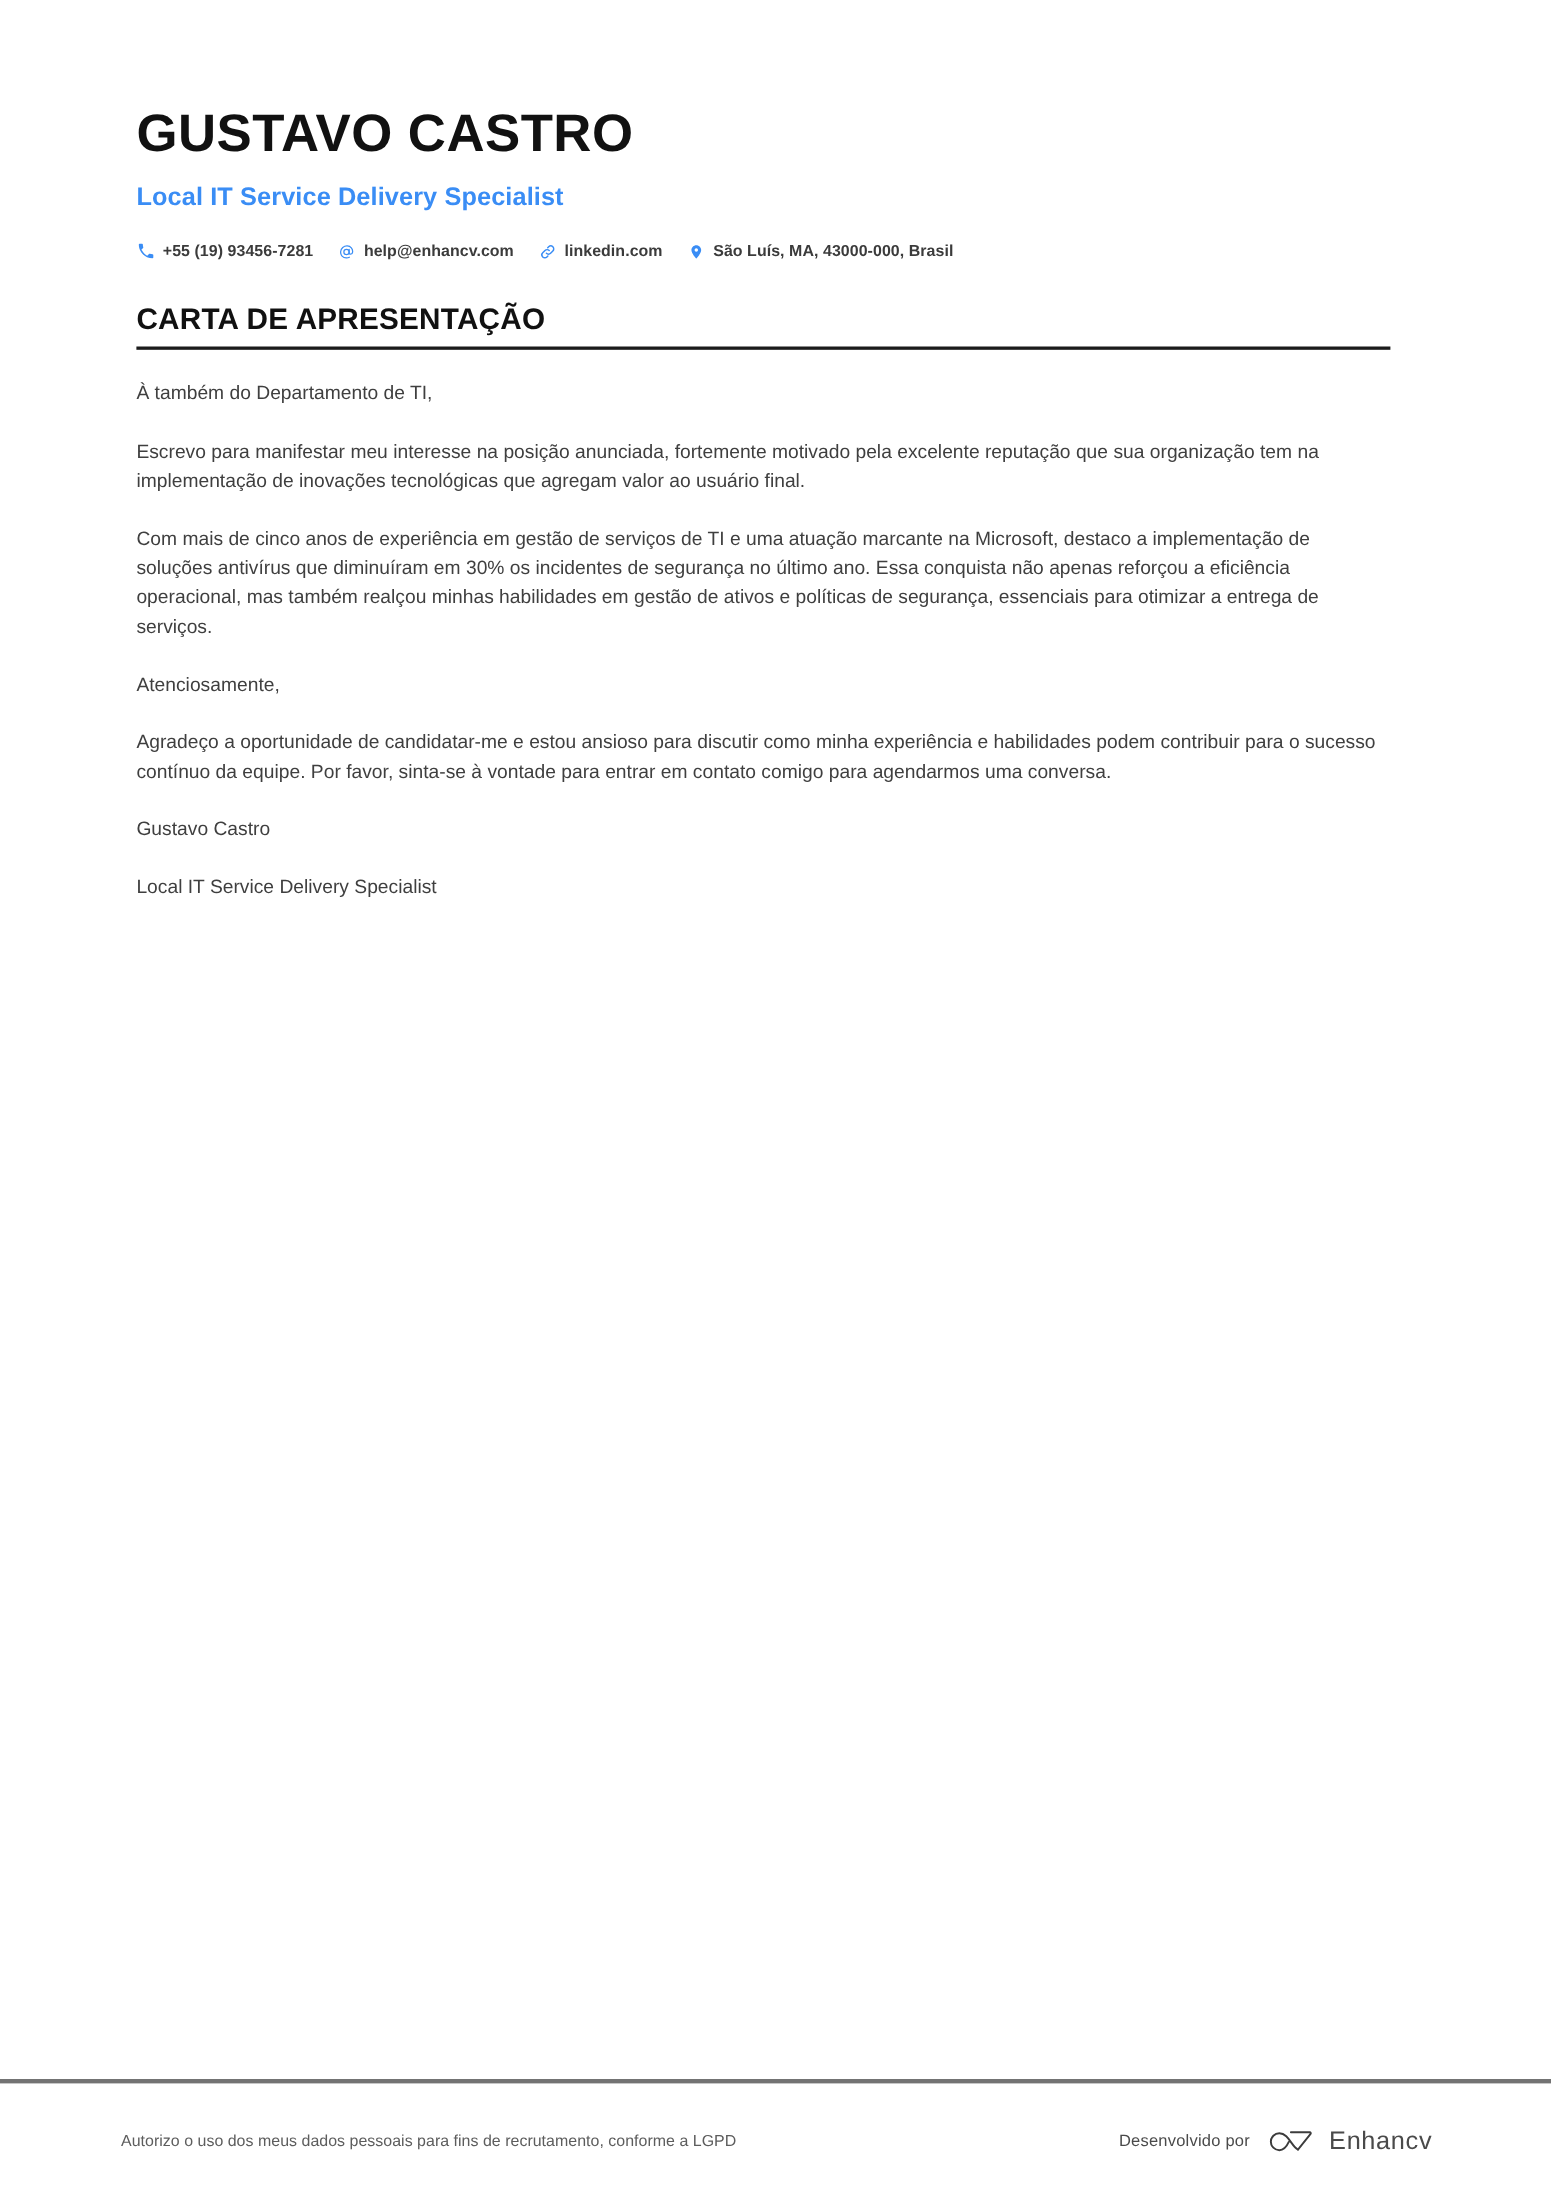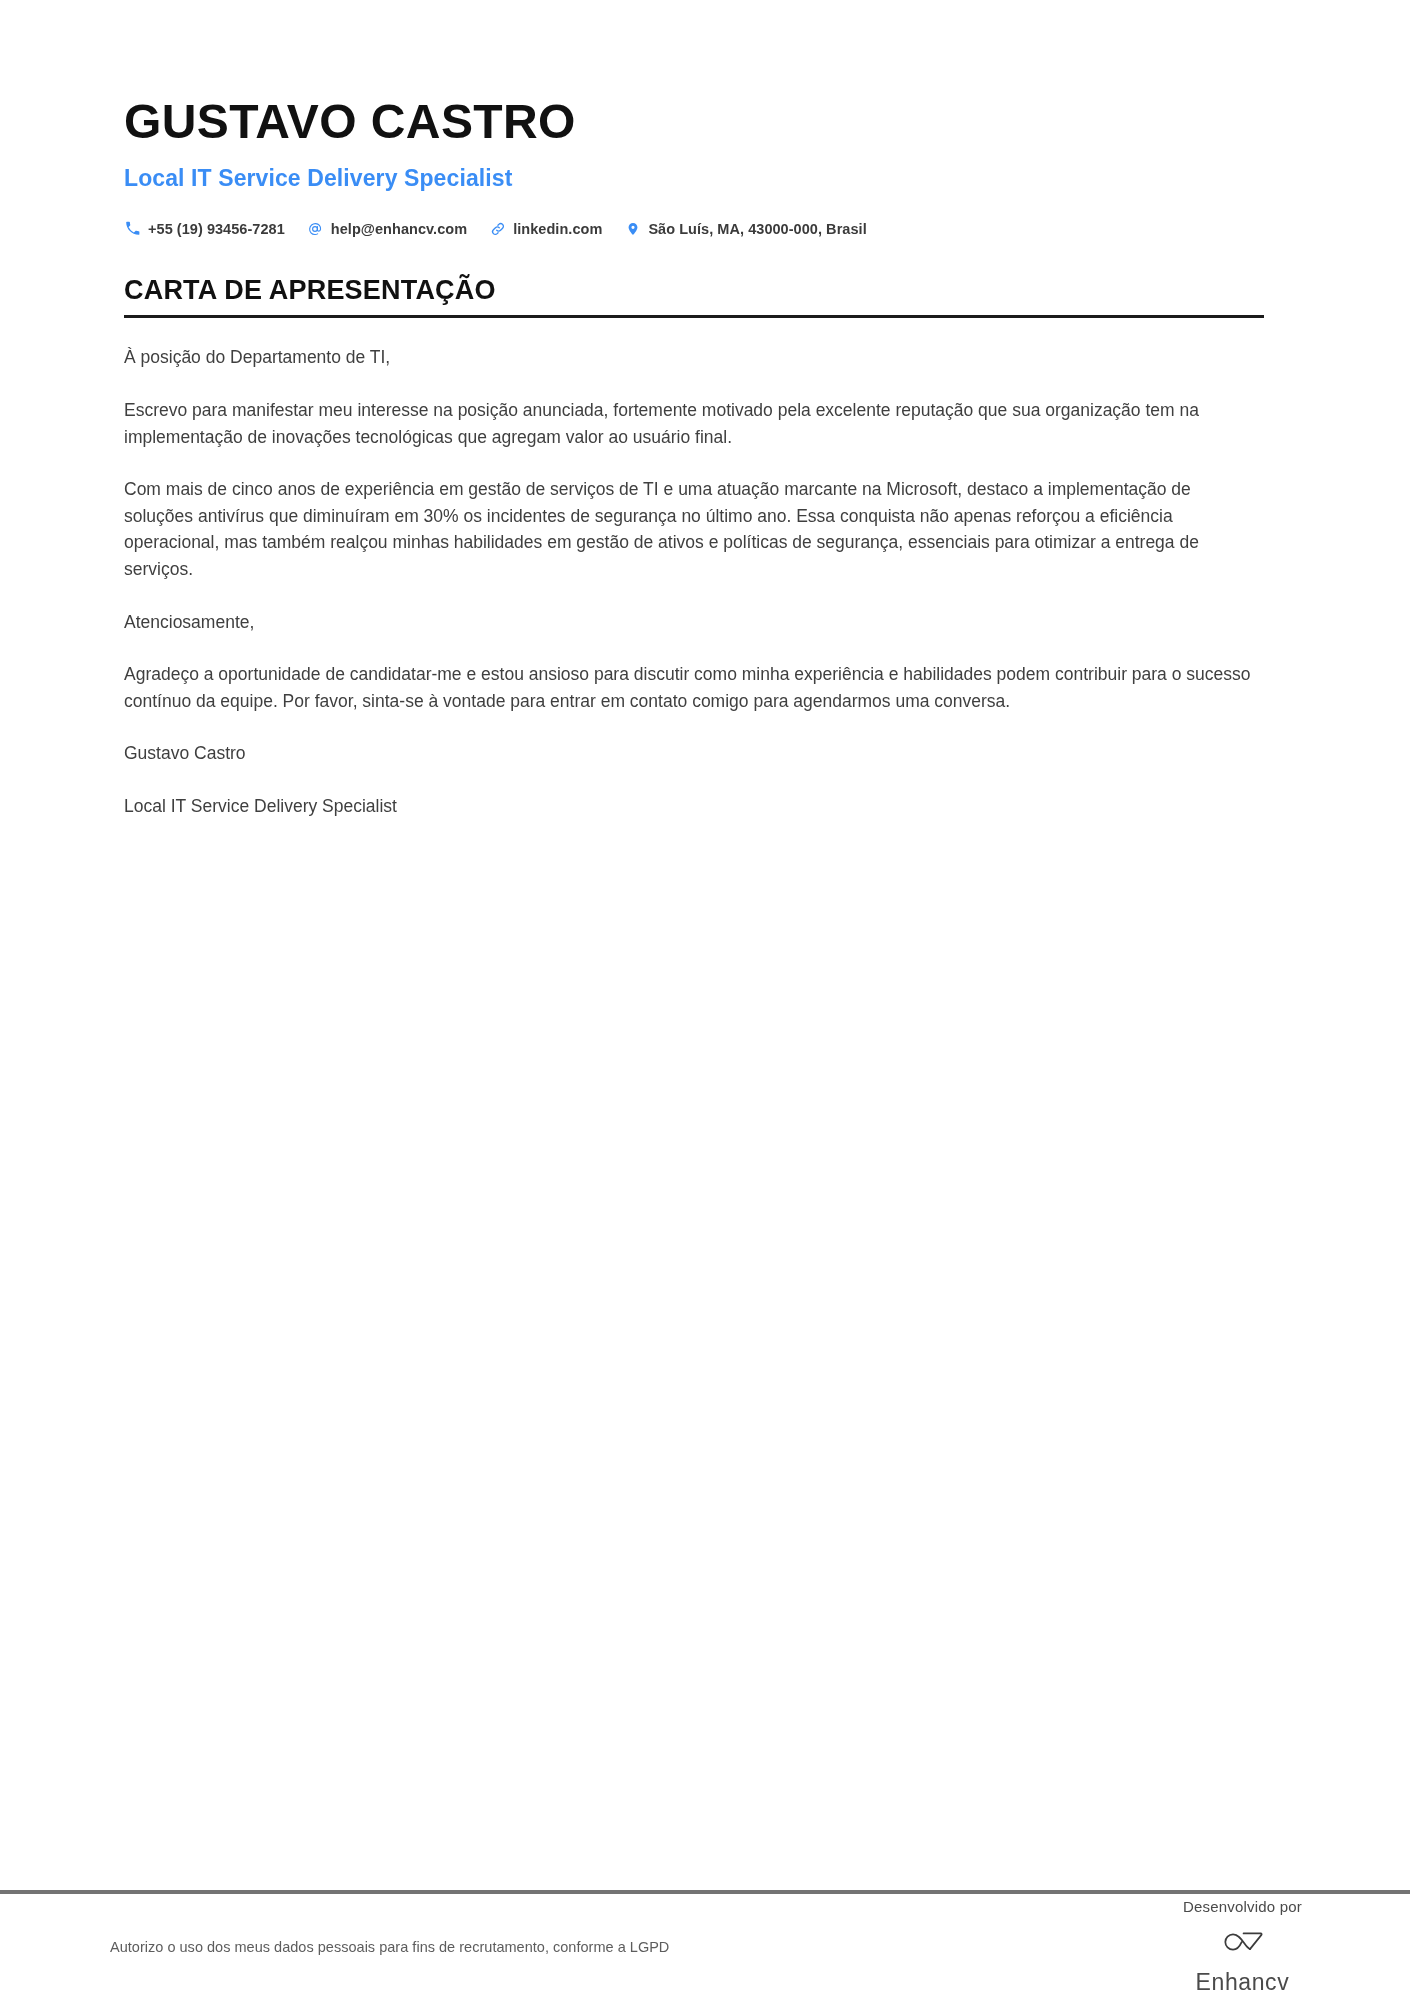--- a/index.html
+++ b/index.html
@@ -140,21 +140,20 @@
   }
   .footer-note {
     font-size: 14.5px;
     color: #5d5d5d;
     letter-spacing: 0.02px;
   }
   .footer-brand {
     display: flex;
     align-items: center;
     gap: 14px;
-    flex-direction: column;
   }
   .brand-prefix {
     font-size: 15px;
     color: #4a4a4a;
     letter-spacing: 0.2px;
   }
   .brand-mark {
     display: inline-flex;
     align-items: center;
     color: #3c3c3c;
@@ -218,21 +217,21 @@
         </div>
 
       </div>
     </div>
 
     <div class="section">
       <h2 class="section-title">CARTA DE APRESENTAÇÃO</h2>
       <div class="section-rule"></div>
 
       <div class="letter">
-        <p>À posição do Departamento de TI,</p>
+        <p>À também do Departamento de TI,</p>
         <p>Escrevo para manifestar meu interesse na posição anunciada, fortemente motivado pela excelente reputação que sua organização tem na implementação de inovações tecnológicas que agregam valor ao usuário final.</p>
         <p>Com mais de cinco anos de experiência em gestão de serviços de TI e uma atuação marcante na Microsoft, destaco a implementação de soluções antivírus que diminuíram em 30% os incidentes de segurança no último ano. Essa conquista não apenas reforçou a eficiência operacional, mas também realçou minhas habilidades em gestão de ativos e políticas de segurança, essenciais para otimizar a entrega de serviços.</p>
         <p>Atenciosamente,</p>
         <p>Agradeço a oportunidade de candidatar-me e estou ansioso para discutir como minha experiência e habilidades podem contribuir para o sucesso contínuo da equipe. Por favor, sinta-se à vontade para entrar em contato comigo para agendarmos uma conversa.</p>
         <p>Gustavo Castro</p>
         <p>Local IT Service Delivery Specialist</p>
       </div>
     </div>
 
   </div>

